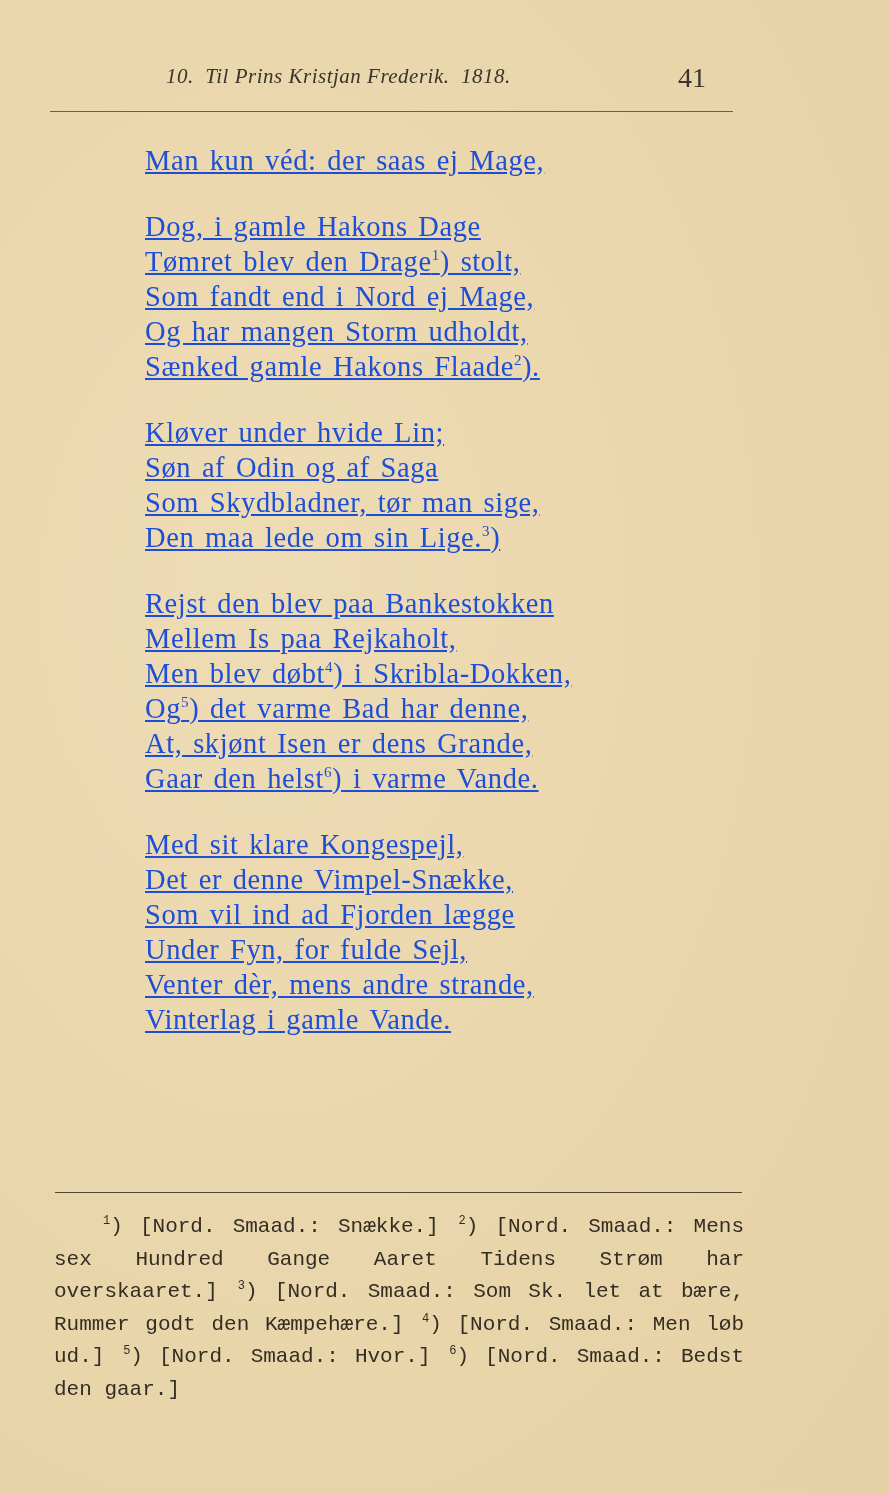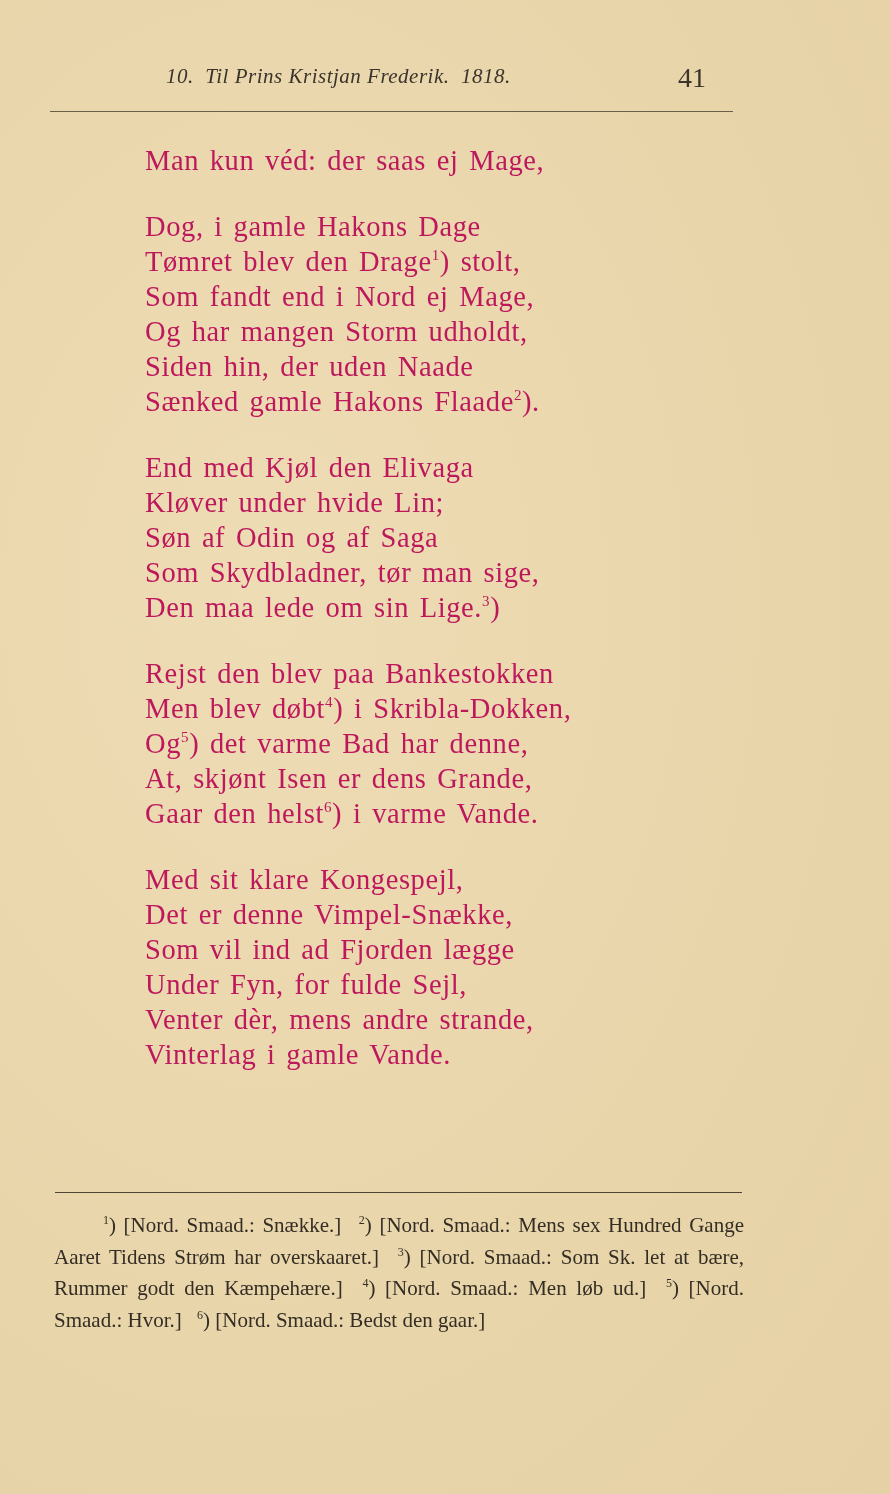--- a/index.html
+++ b/index.html
@@ -57,21 +57,22 @@
     .stanza {
       margin: 0 0 31px 0;
     }
     .line {
       font-size: 28.5px;
       line-height: 35px;
       height: 35px;
       letter-spacing: 0.6px;
       word-spacing: 3px;
       white-space: pre;
-      color: #be185d;
+      color: #1d4ed8;
+      text-decoration: underline;
     }
     .line sup {
       font-size: 15px;
       vertical-align: 11px;
       line-height: 0;
     }
     .foot-rule {
       position: absolute;
       top: 1192px;
       left: 55px;
@@ -90,20 +91,21 @@
       color: #332d24;
       text-indent: 49px;
     }
     .footnotes sup {
       font-size: 12px;
       vertical-align: 8px;
       line-height: 0;
     }
     .fn {
       margin-right: 10px;
+      font-family: Liberation Mono, monospace;
     }
   </style>
 </head>
 <body>
 
 <div class="running-head">
   <span class="running-title">10.  Til Prins Kristjan Frederik.  1818.</span>
   <span class="page-number">41</span>
 </div>
 <div class="head-rule"></div>
@@ -112,34 +114,33 @@
 
   <div class="stanza">
     <div class="line">Man kun véd: der saas ej Mage,</div>
   </div>
 
   <div class="stanza">
     <div class="line">Dog, i gamle Hakons Dage</div>
     <div class="line"><span>Tømret blev den Drage</span><sup>1</sup><span>) stolt,</span></div>
     <div class="line">Som fandt end i Nord ej Mage,</div>
     <div class="line">Og har mangen Storm udholdt,</div>
-    <div class="line">Siden hin, der uden Naade</div>
     <div class="line"><span>Sænked gamle Hakons Flaade</span><sup>2</sup><span>).</span></div>
   </div>
 
   <div class="stanza">
-    <div class="line">End med Kjøl den Elivaga</div>
     <div class="line">Kløver under hvide Lin;</div>
     <div class="line">Søn af Odin og af Saga</div>
     <div class="line">Som Skydbladner, tør man sige,</div>
     <div class="line"><span>Den maa lede om sin Lige.</span><sup>3</sup><span>)</span></div>
   </div>
 
   <div class="stanza">
     <div class="line">Rejst den blev paa Bankestokken</div>
+    <div class="line">Mellem Is paa Rejkaholt,</div>
     <div class="line"><span>Men blev døbt</span><sup>4</sup><span>) i Skribla-Dokken,</span></div>
     <div class="line"><span>Og</span><sup>5</sup><span>) det varme Bad har denne,</span></div>
     <div class="line">At, skjønt Isen er dens Grande,</div>
     <div class="line"><span>Gaar den helst</span><sup>6</sup><span>) i varme Vande.</span></div>
   </div>
 
   <div class="stanza">
     <div class="line">Med sit klare Kongespejl,</div>
     <div class="line">Det er denne Vimpel-Snække,</div>
     <div class="line">Som vil ind ad Fjorden lægge</div>

